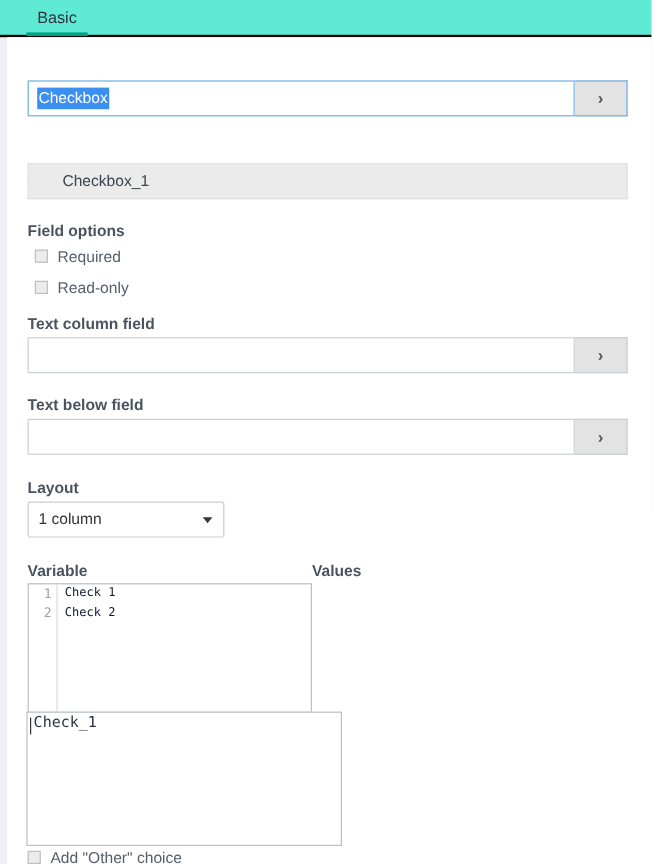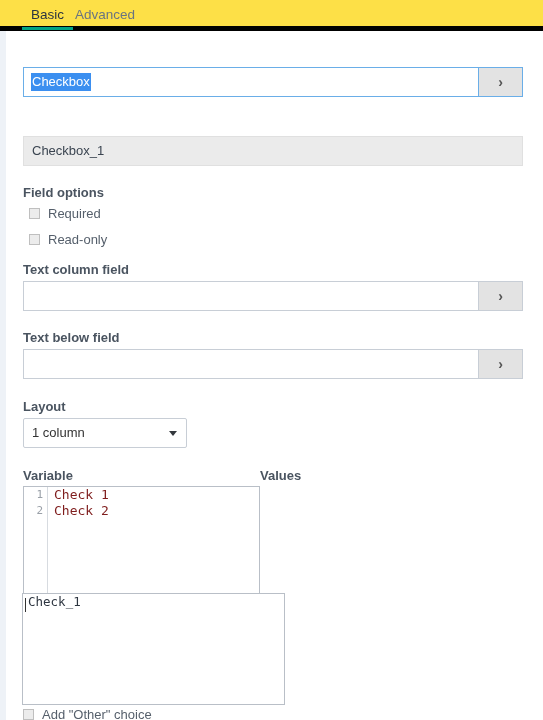--- a/index.html
+++ b/index.html
@@ -20,22 +20,22 @@
     width: 543px;
     height: 720px;
     background: #eef2f7;
   }
   
   .tabbar {
     position: absolute;
     left: 0; top: 0;
     width: 543px;
     height: 31px;
-    background: #fde047;
-    border-bottom: 5px solid #000000;
+    background: #5eead4;
+    border-bottom: 2px solid #000000;
     box-sizing: border-box;
   }
   .tab {
     position: absolute;
     top: 0;
     height: 30px;
     line-height: 29px;
     font-size: 13.5px;
     color: #6a7480;
     padding: 0 9px;
@@ -125,21 +125,21 @@
 
   
   .readonly-field {
     position: absolute;
     box-sizing: border-box;
     background: #ebebeb;
     border: 1px solid #e0e0e0;
     font-size: 13px;
     color: #3a4450;
     line-height: 28px;
-    padding: 0 8px;
+    padding: 0 28px;
     height: 30px;
   }
   .help-icon {
     position: absolute;
     width: 13px; height: 13px;
     border-radius: 50%;
     background: #cfe1ee;
     color: #ffffff;
     font-size: 10px;
     line-height: 13px;
@@ -216,22 +216,22 @@
     line-height: 16px;
     text-align: right;
     padding-right: 4px;
   }
   .codelines {
     position: absolute;
     left: 30px; top: 0;
   }
   .codelines div {
     font-family: "DejaVu Sans Mono", monospace;
-    font-size: 13px;
-    color: #7f1d1d;
+    font-size: 10px;
+    color: #0f172a;
     line-height: 16px;
     white-space: pre;
     text-align: center;
   }
 
   
   .valuesbox {
     position: absolute;
     box-sizing: border-box;
     background: #fff;
@@ -265,21 +265,20 @@
     padding: 8px 10px 8px 11px;
   }
 </style>
 </head>
 <body>
 
 <div class="page">
 
   <div class="tabbar">
     <div class="tab active" id="tab-basic">Basic</div>
-    <div class="tab" id="tab-advanced">Advanced</div>
   </div>
 
   <div class="panel">
 
     <div class="lbl" style="left:17px; top:48px;">Field label</div>
     <div class="inputrow focused" style="left:17px; top:36px; width:500px;">
       <input class="txt" style="width: 456px;" id="field-label-input" placeholder="">
       <span class="sel">Checkbox</span>
       <div class="chev" style="left:456px;">›</div>
     </div>

